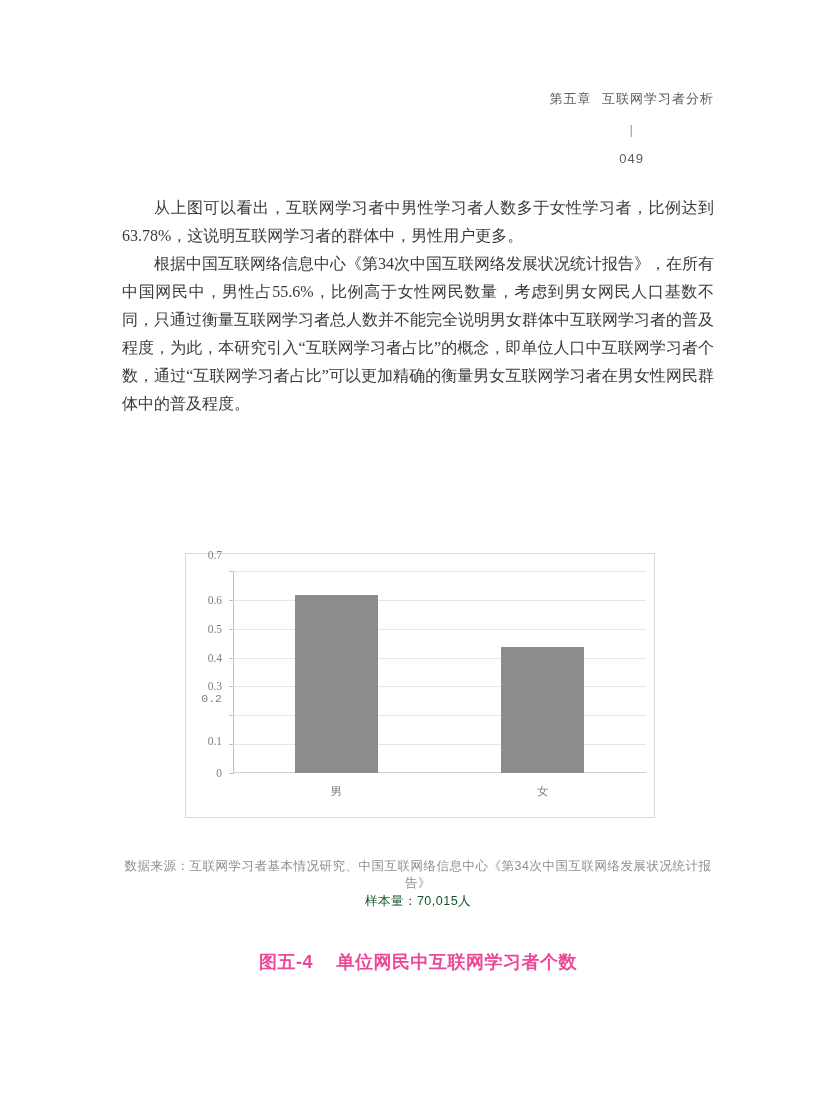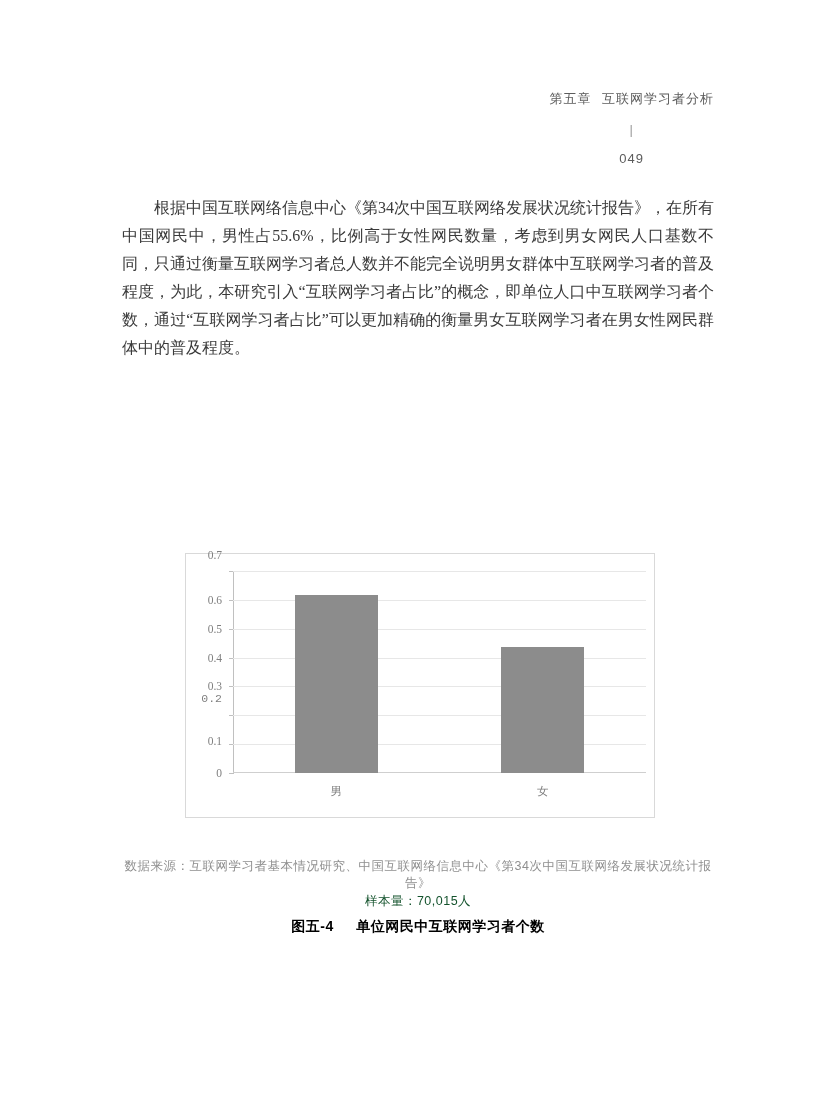--- a/index.html
+++ b/index.html
@@ -110,41 +110,42 @@
   .figure-notes {
     position: absolute;
     left: 122px;
     width: 592px;
     text-align: center;
     font-family: Liberation Sans, sans-serif;
   }
   .source-note { top: 858px; font-size: 12.5px; color: #8f8f8f; letter-spacing: 0.5px; }
   .sample-note { top: 893px; font-size: 12.5px; color: #14532d; letter-spacing: 0.5px; }
   .figure-caption {
-    top: 918px;
-    font-size: 14px;
+    top: 950px;
+    font-size: 18px;
     font-weight: bold;
-    color: #000000;
+    color: #ec4899;
     letter-spacing: 0.5px;
   }
   .figure-caption .cap-label { margin-right: 18px; }
 </style>
 </head>
 <body>
 
 <div class="page-header">
   <span>
     <span class="chapter">第五章</span>
     <span>互联网学习者分析</span>
   </span>
   <span class="sep">|</span>
   <span>049</span>
 </div>
 
 <div class="body-text">
+    <p>从上图可以看出，互联网学习者中男性学习者人数多于女性学习者，比例达到63.78%，这说明互联网学习者的群体中，男性用户更多。</p>
     <p>根据中国互联网络信息中心《第34次中国互联网络发展状况统计报告》，在所有中国网民中，男性占55.6%，比例高于女性网民数量，考虑到男女网民人口基数不同，只通过衡量互联网学习者总人数并不能完全说明男女群体中互联网学习者的普及程度，为此，本研究引入“互联网学习者占比”的概念，即单位人口中互联网学习者个数，通过“互联网学习者占比”可以更加精确的衡量男女互联网学习者在男女性网民群体中的普及程度。</p>
   </div>
 
 <div class="chart-box">
   <div class="y-axis-line"></div>
   <div class="plot">
       <div class="gridline" style="top: 173.143px; background: rgb(231, 231, 231);"></div>
       <div class="gridline" style="top: 144.286px; background: rgb(231, 231, 231);"></div>
       <div class="gridline" style="top: 115.429px; background: rgb(231, 231, 231);"></div>
       <div class="gridline" style="top: 86.5714px; background: rgb(231, 231, 231);"></div>

